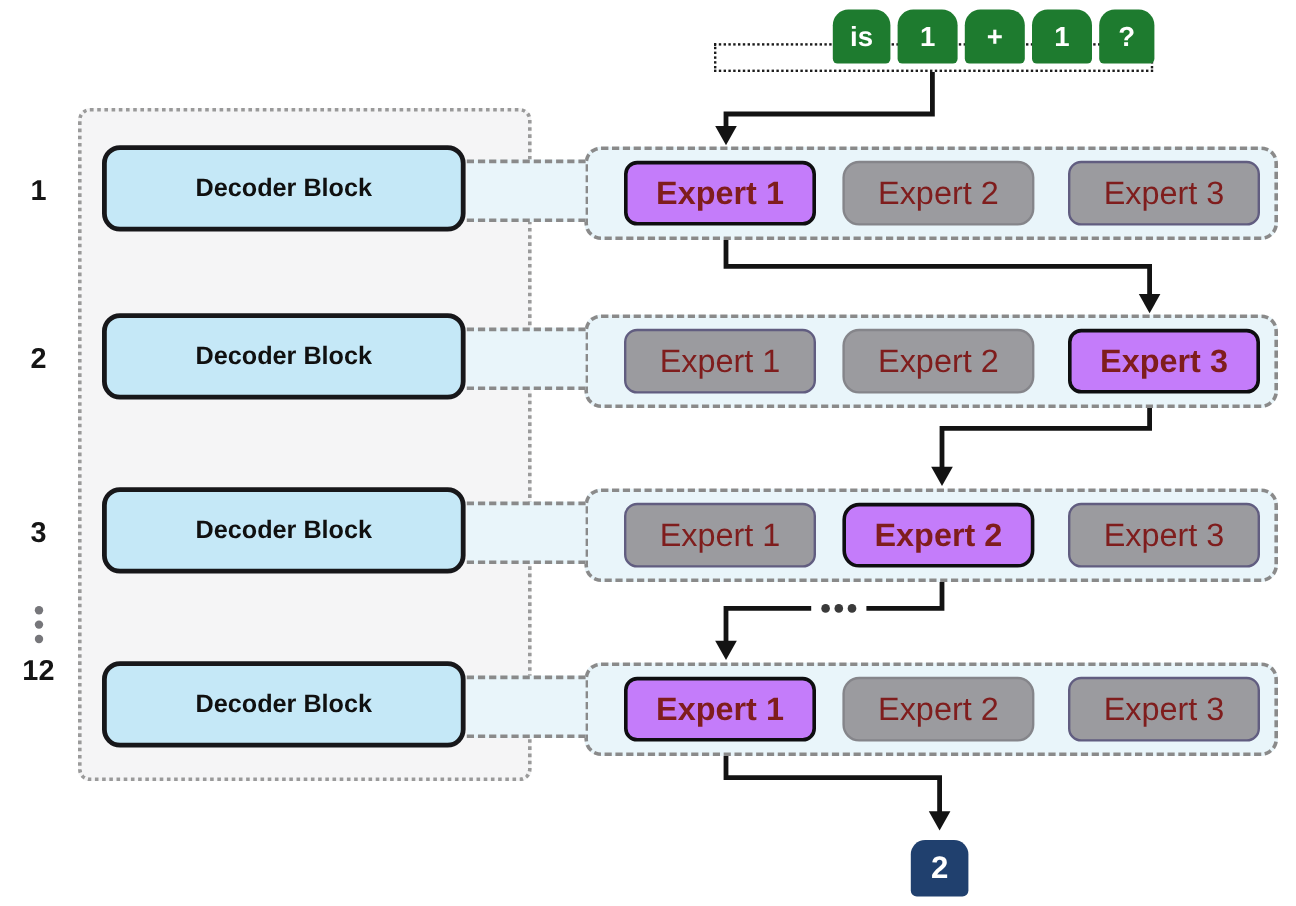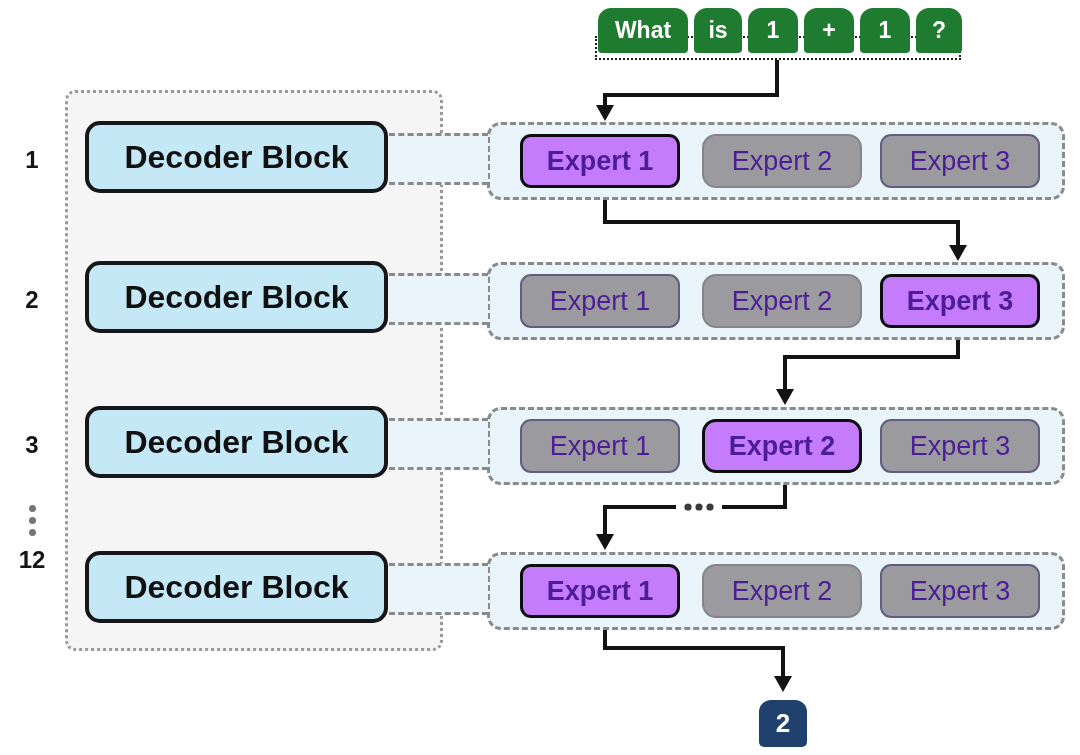--- a/index.html
+++ b/index.html
@@ -32,63 +32,62 @@
     position:absolute;left:12px;width:40px;text-align:center;
     font-size:24px;font-weight:bold;color:#151515;z-index:2;
   }
   .ln-0{top:146px;} .ln-1{top:286px;} .ln-2{top:431px;} .ln-3{top:546px;}
   .v-ellipsis{position:absolute;left:29px;top:500px;width:8px;z-index:2;}
   .v-ellipsis span{display:block;width:7px;height:7px;border-radius:50%;background:#76767a;margin:5px 0;}
   .decoder-block{
     position:absolute;left:85px;width:303px;height:72px;box-sizing:border-box;z-index:3;
     background:var(--blue);border:4px solid #17171a;border-radius:15px;
     display:flex;align-items:center;justify-content:center;
-    font-size:32px;font-weight:bold;color:#101010;
+    font-size:21px;font-weight:bold;color:#101010;
   }
   .db-0{top:121px;} .db-1{top:261px;} .db-2{top:406px;} .db-3{top:551px;}
   
   .band{
     position:absolute;left:389px;width:99px;height:52px;box-sizing:border-box;z-index:2;
     background:var(--rowbg);
     border-top:3px dashed #8a8a8a;border-bottom:3px dashed #8a8a8a;
   }
   .band-0{top:133px;} .band-1{top:273px;} .band-2{top:418px;} .band-3{top:563px;}
   
   .expert-row{
     position:absolute;left:487px;width:578px;height:78px;box-sizing:border-box;z-index:1;
     background:var(--rowbg);border:3px dashed #8a8a8a;border-radius:14px;
   }
   .er-0{top:122px;} .er-1{top:262px;} .er-2{top:407px;} .er-3{top:552px;}
   .expert{
     position:absolute;top:9px;width:160px;height:54px;box-sizing:border-box;
     display:flex;align-items:center;justify-content:center;
     background:var(--egray);border:2.5px solid #85858a;border-radius:11px;
-    color:#4c1d95;font-size:27px;font-weight:normal;
+    color:#7f1d1d;font-size:27px;font-weight:normal;
   }
   .expert.tint{border-color:#615d80;}
   .expert.selected{
     background:var(--epurple);border:3px solid #0e0e10;font-weight:bold;
   }
-  .ex-0{left:30px;} .ex-1{left:212px;border-radius:14px;} .ex-2{left:390px;}
+  .ex-0{left:30px;} .ex-1{left:212px;border-radius:14px;} .ex-2{left:400px;}
   
   .arrows{position:absolute;left:0;top:0;width:1080px;height:755px;z-index:4;pointer-events:none;}
   
   .output-box{
     position:absolute;left:759px;top:700px;width:48px;height:47px;z-index:3;
     background:var(--navy);color:#fff;font-size:26px;font-weight:bold;
     border-radius:12px 12px 5px 5px;display:flex;align-items:center;justify-content:center;
   }
 </style>
 </head>
 <body>
 
 <div class="canvas">
 
   <div class="token-frame"></div>
-  <div class="token tok-0">What</div>
   <div class="token tok-1">is</div>
   <div class="token tok-2">1</div>
   <div class="token tok-3">+</div>
   <div class="token tok-4">1</div>
   <div class="token tok-5">?</div>
 
   <div class="left-panel"></div>
 
   <div class="layer-num ln-0">1</div>
   <div class="layer-num ln-1">2</div>

